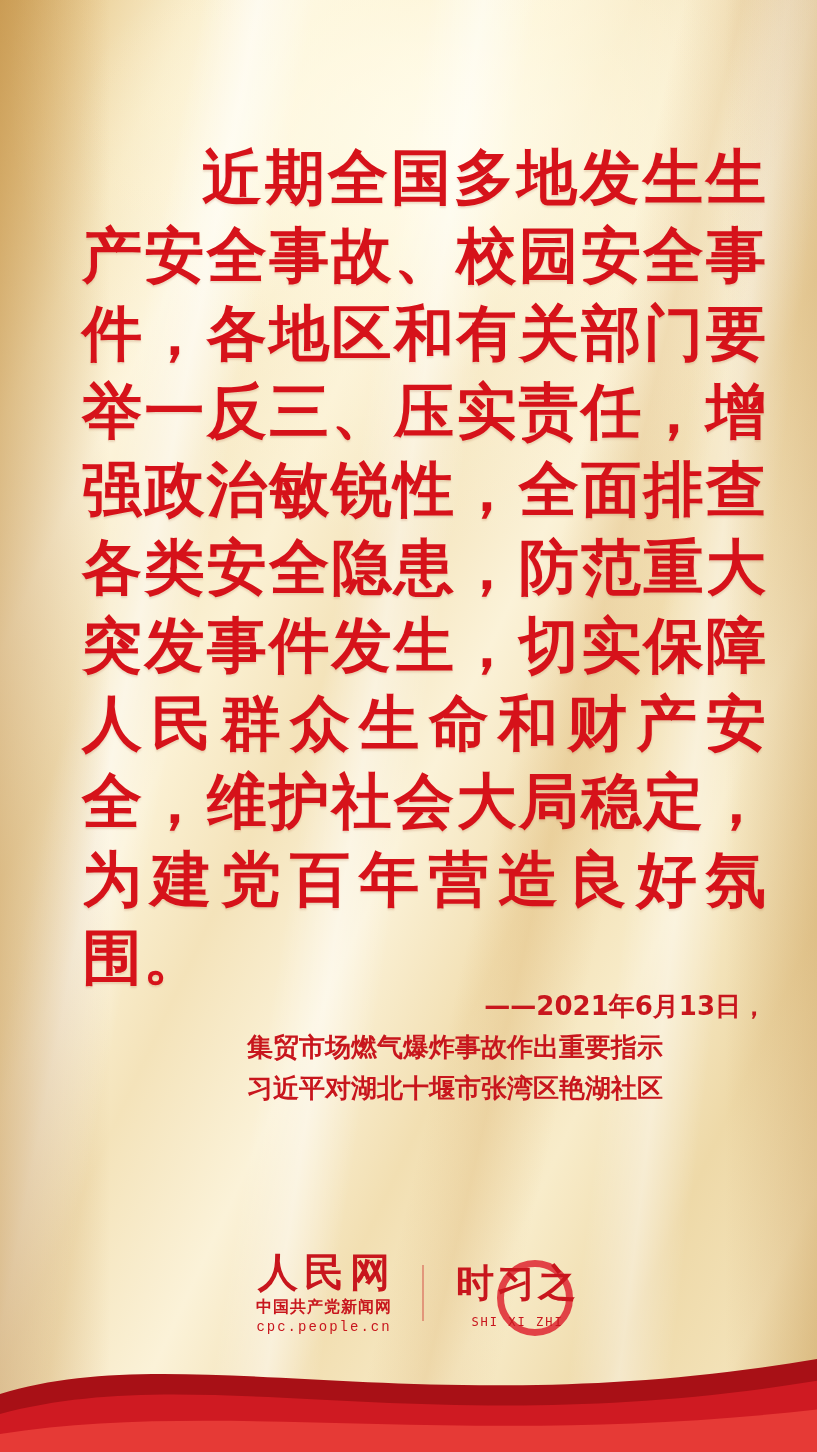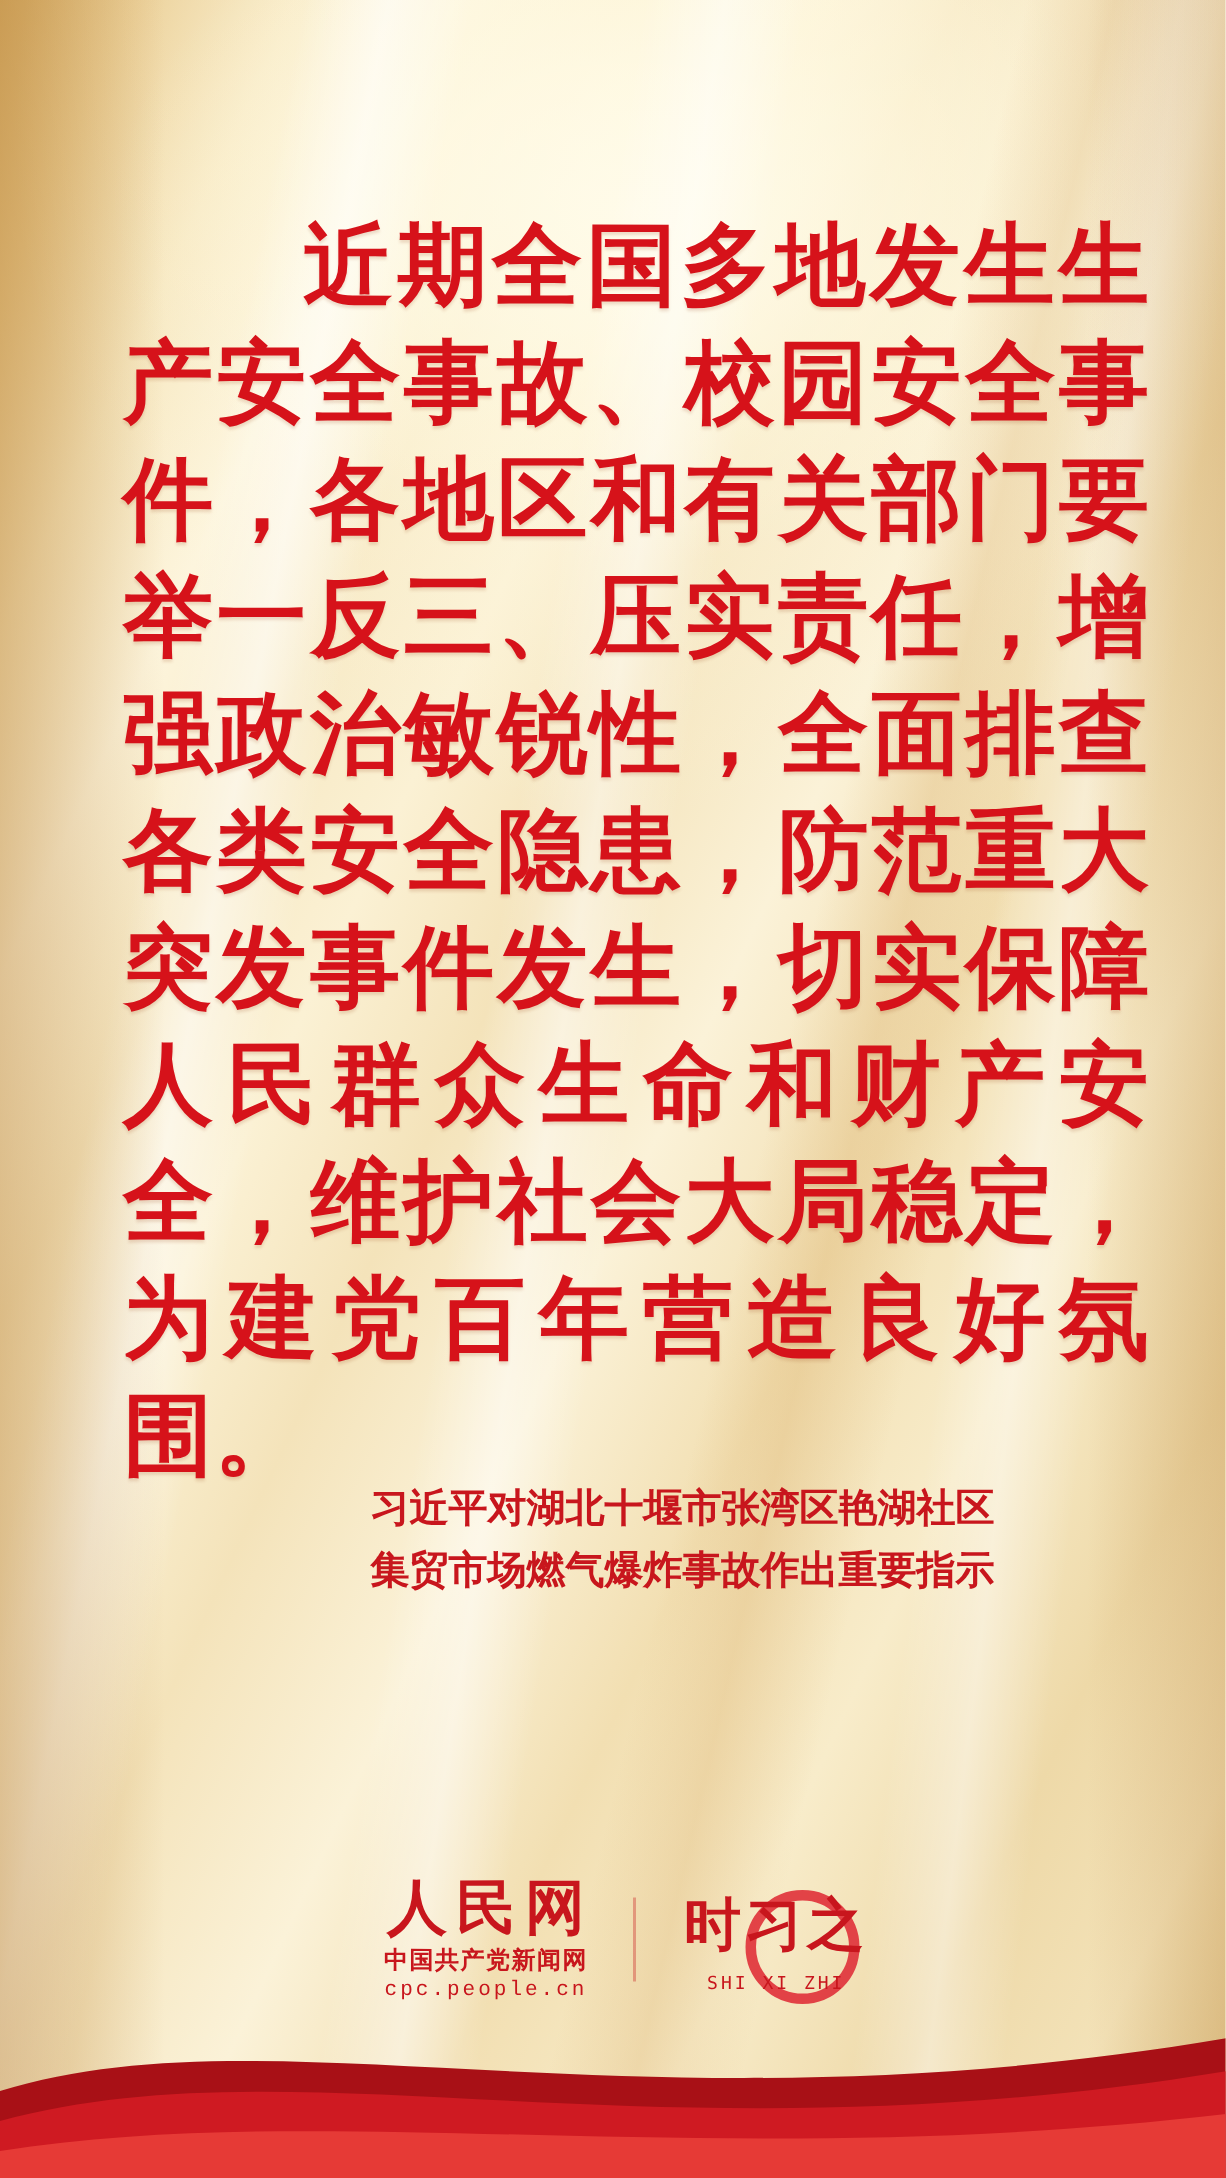--- a/index.html
+++ b/index.html
@@ -206,22 +206,23 @@
   <div class="glow-top"></div>
   <div class="streaks"></div>
   <div class="vignette-left"></div>
   <div class="vignette-right"></div>
 
   <div class="quote-wrap">
     <p class="quote">近期全国多地发生生产安全事故、校园安全事件，各地区和有关部门要举一反三、压实责任，增强政治敏锐性，全面排查各类安全隐患，防范重大突发事件发生，切实保障人民群众生命和财产安全，维护社会大局稳定，为建党百年营造良好氛围。</p>
   </div>
 
   <div class="attribution">
+    <div class="line line-date">——2021年6月13日，</div>
+    <div class="line">集贸市场燃气爆炸事故作出重要指示</div>
     <div class="line">习近平对湖北十堰市张湾区艳湖社区</div>
-    <div class="line">集贸市场燃气爆炸事故作出重要指示</div>
   </div>
 
   <div class="footer-logos">
 
     <div class="logo-people">
       <div class="cn">人民网</div>
       <div class="sub">中国共产党新闻网</div>
       <div class="domain">cpc.people.cn</div>
     </div>
 

